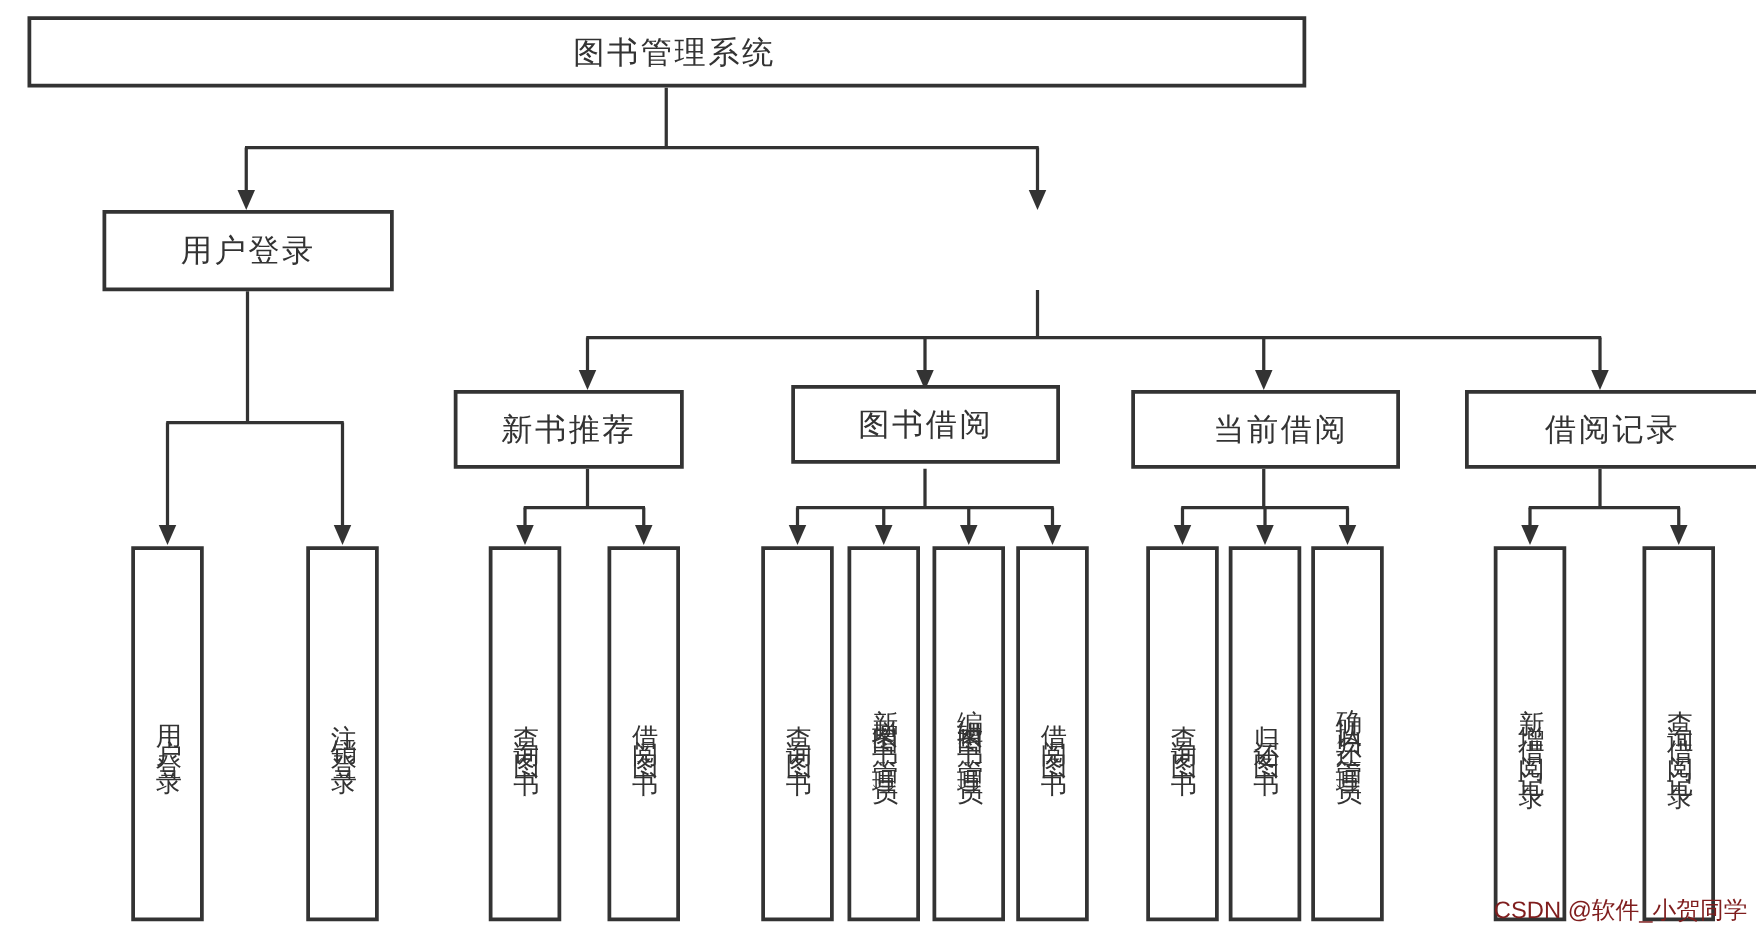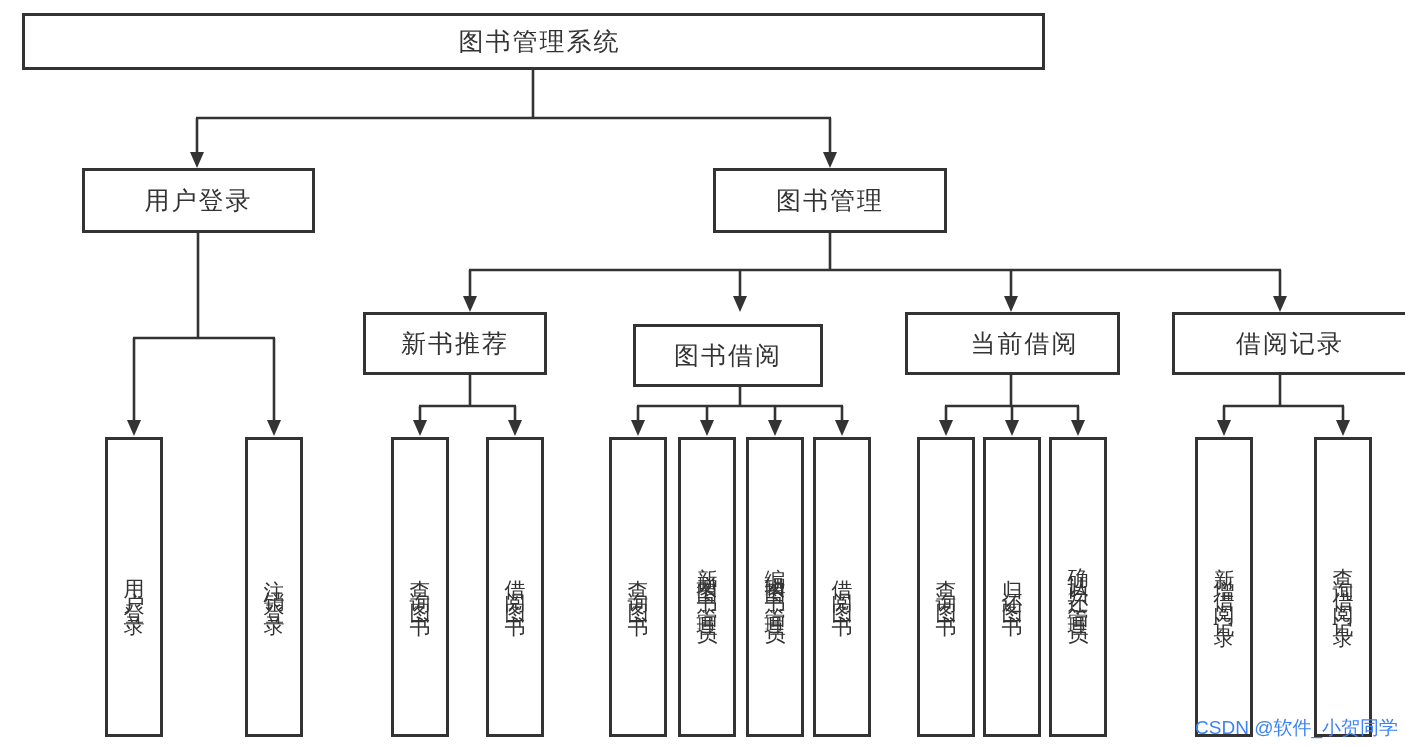--- a/index.html
+++ b/index.html
@@ -42,21 +42,21 @@
     white-space: nowrap;
   }
   .vlabel.tight { letter-spacing: 8px; }
   #watermark {
     position: absolute;
     top: 715px;
     left: 1183px;
     width: 215px;
     text-align: right;
     font-size: 19px;
-    color: #3b82f6;
+    color: #7f1d1d;
     white-space: nowrap;
     z-index: 5;
   }
 </style>
 </head>
 <body>
 
 <div id="canvas">
 
   <svg id="connectors" width="1405" height="747" viewBox="0 0 1405 747" xmlns="http://www.w3.org/2000/svg">
@@ -125,28 +125,25 @@
     </g>
   </svg>
 
   <div class="box" style="left:22px; top:13px; width:1023px; height:57px;padding-left:12px;">
     <span class="hlabel">图书管理系统</span>
   </div>
 
   <div class="box" style="left:82px; top:168px; width:233px; height:65px;">
     <span class="hlabel">用户登录</span>
   </div>
-  <div class="box" style="left:713px; top:168px; width:234px; height:65px;">
-    <span class="hlabel">图书管理</span>
-  </div>
 
   <div class="box" style="left:363px; top:312px; width:184px; height:63px;">
     <span class="hlabel">新书推荐</span>
   </div>
-  <div class="box" style="left:633px; top:324px; width:190px; height:63px;">
+  <div class="box" style="left:633px; top:308px; width:215px; height:63px;">
     <span class="hlabel">图书借阅</span>
   </div>
   <div class="box" style="left:905px; top:312px; width:215px; height:63px;padding-left:24px;">
     <span class="hlabel">当前借阅</span>
   </div>
   <div class="box" style="left:1172px; top:312px; width:236px; height:63px;">
     <span class="hlabel">借阅记录</span>
   </div>
 
   <div class="box leaf" style="left:105px; top:437px; width:58px; height:300px;">

